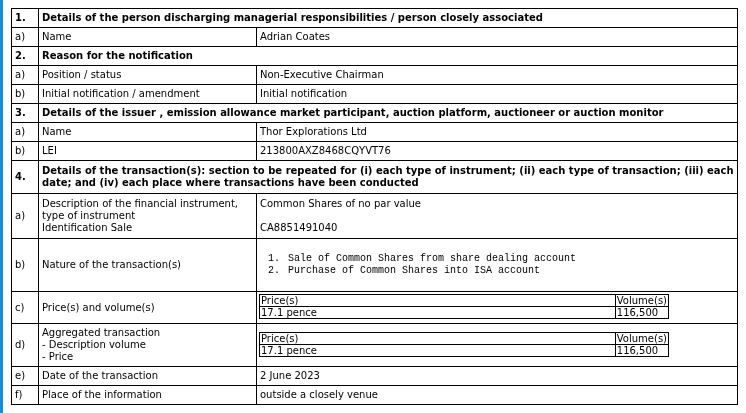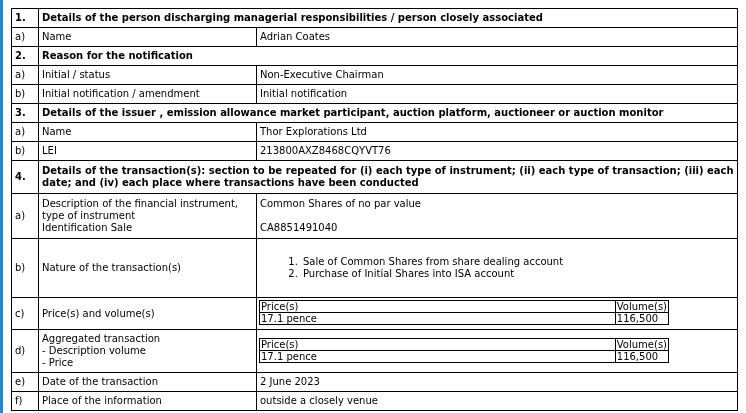--- a/index.html
+++ b/index.html
@@ -5,21 +5,21 @@
   html, body { margin:0; padding:0; background:#ffffff; }
   body { width:746px; height:413px; position:relative; overflow:hidden;
          font-family: "DejaVu Sans", sans-serif; font-size:10px; color:#000; }
   .left-bar { position:absolute; left:0; top:0; width:3px; height:413px; background:#1e8ad2; }
   table.main { position:absolute; left:11px; top:8px; width:727px; border-collapse:collapse; table-layout:fixed; }
   table.main td { border:1px solid #000; padding:2px 3px; vertical-align:middle; line-height:12px; }
   col.c1 { width:27px; } col.c2 { width:218px; }
   .sec td { font-weight:bold; }
   tr.r19 td { height:14px; }
   .multi { line-height:12px; }
-  ol.nature { margin:15px; padding-left:26px; }
+  ol.nature { margin:0; padding-left:26px;font-family:Liberation Mono, monospace; }
   ol.nature li { padding-left:2px; }
   table.inner { border-collapse:collapse; width:410px; margin:1px 0 3px 0;border-radius:11px; }
   table.inner td { border:1px solid #000; padding:0 1px; height:11px; line-height:11px; }
   table.inner td.vol { width:50px;margin-left:8px; }
 </style>
 </head>
 <body>
 
 <div class="left-bar"></div>
 
@@ -40,21 +40,21 @@
     <td>Name</td>
     <td>Adrian Coates</td>
   </tr>
 
   <tr class="sec r19">
     <td>2.</td>
     <td colspan="2">Reason for the notification</td>
   </tr>
   <tr class="r19">
     <td>a)</td>
-    <td>Initial / status</td>
+    <td>Position / status</td>
     <td>Non-Executive Chairman</td>
   </tr>
   <tr class="r19">
     <td>b)</td>
     <td>Initial notification / amendment</td>
     <td>Initial notification</td>
   </tr>
 
   <tr class="sec r19">
     <td>3.</td>
@@ -89,21 +89,21 @@
       <div>CA8851491040</div>
     </td>
   </tr>
 
   <tr>
     <td>b)</td>
     <td style="height:48px">Nature of the transaction(s)</td>
     <td>
       <ol class="nature">
         <li>Sale of Common Shares from share dealing account</li>
-        <li>Purchase of Initial Shares into ISA account</li>
+        <li>Purchase of Common Shares into ISA account</li>
       </ol>
     </td>
   </tr>
 
   <tr>
     <td>c)</td>
     <td style="height:27px">Price(s) and volume(s)</td>
     <td style="padding:1px 2px">
       <table class="inner">
         <tbody>

